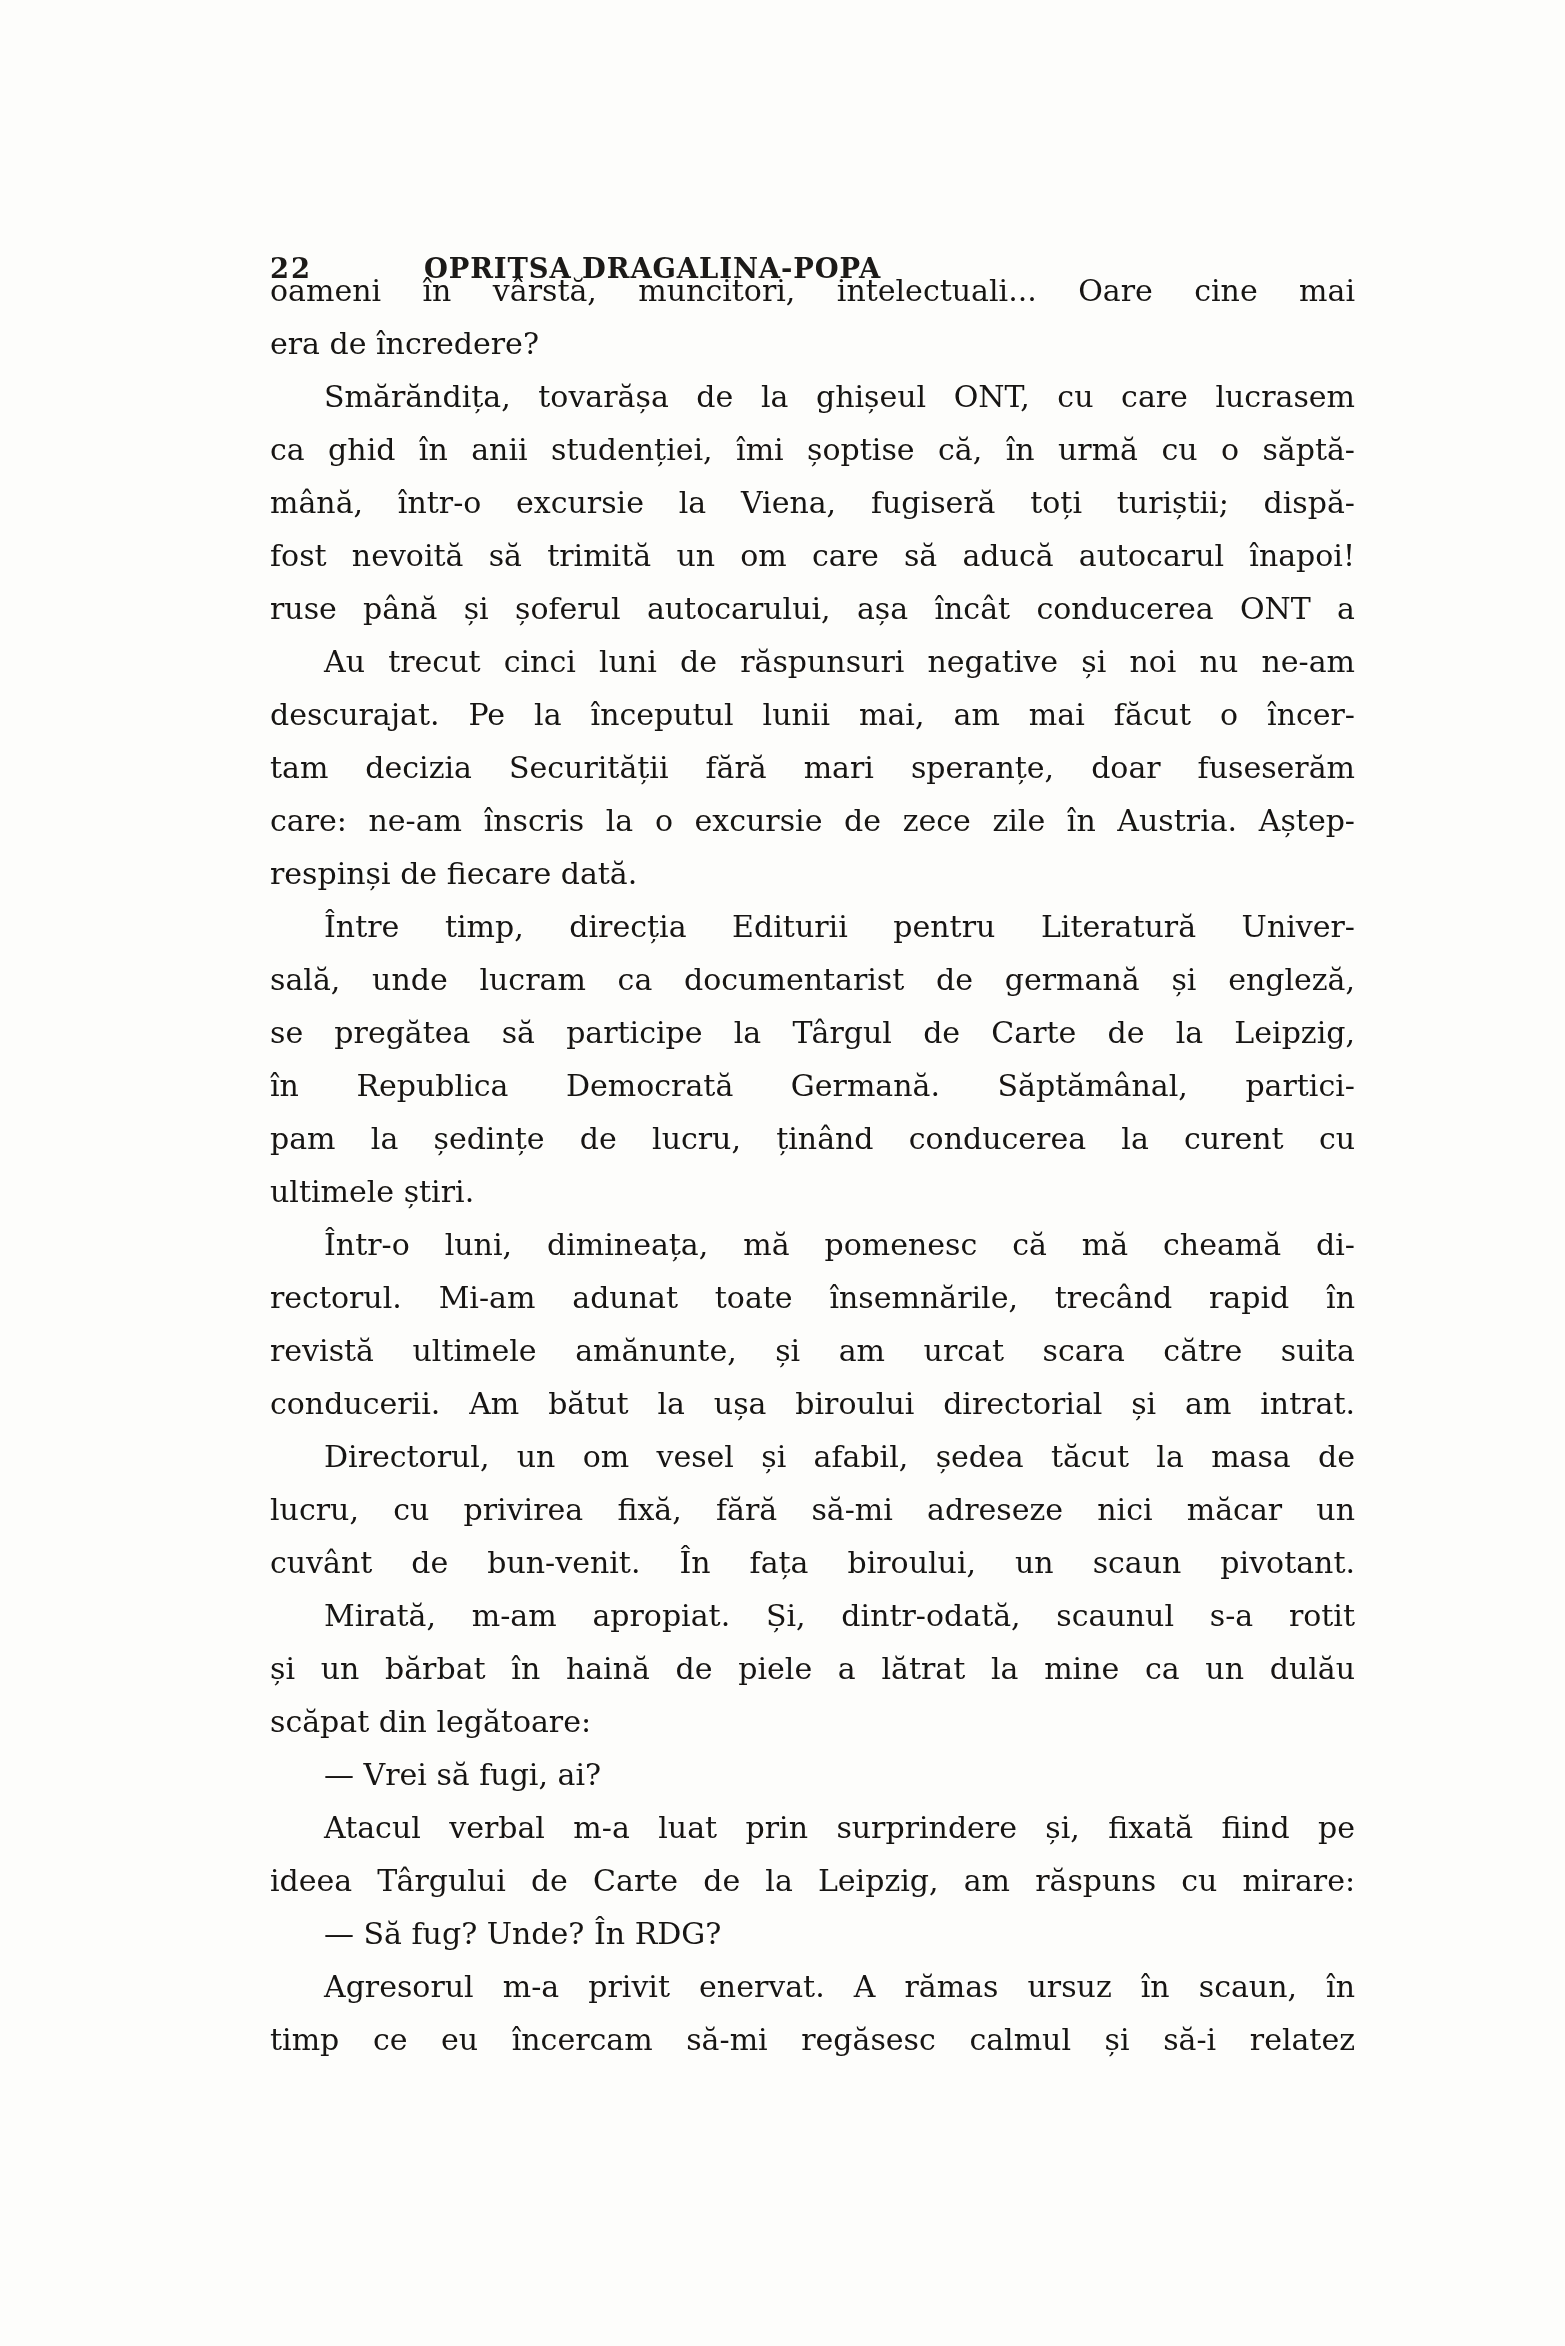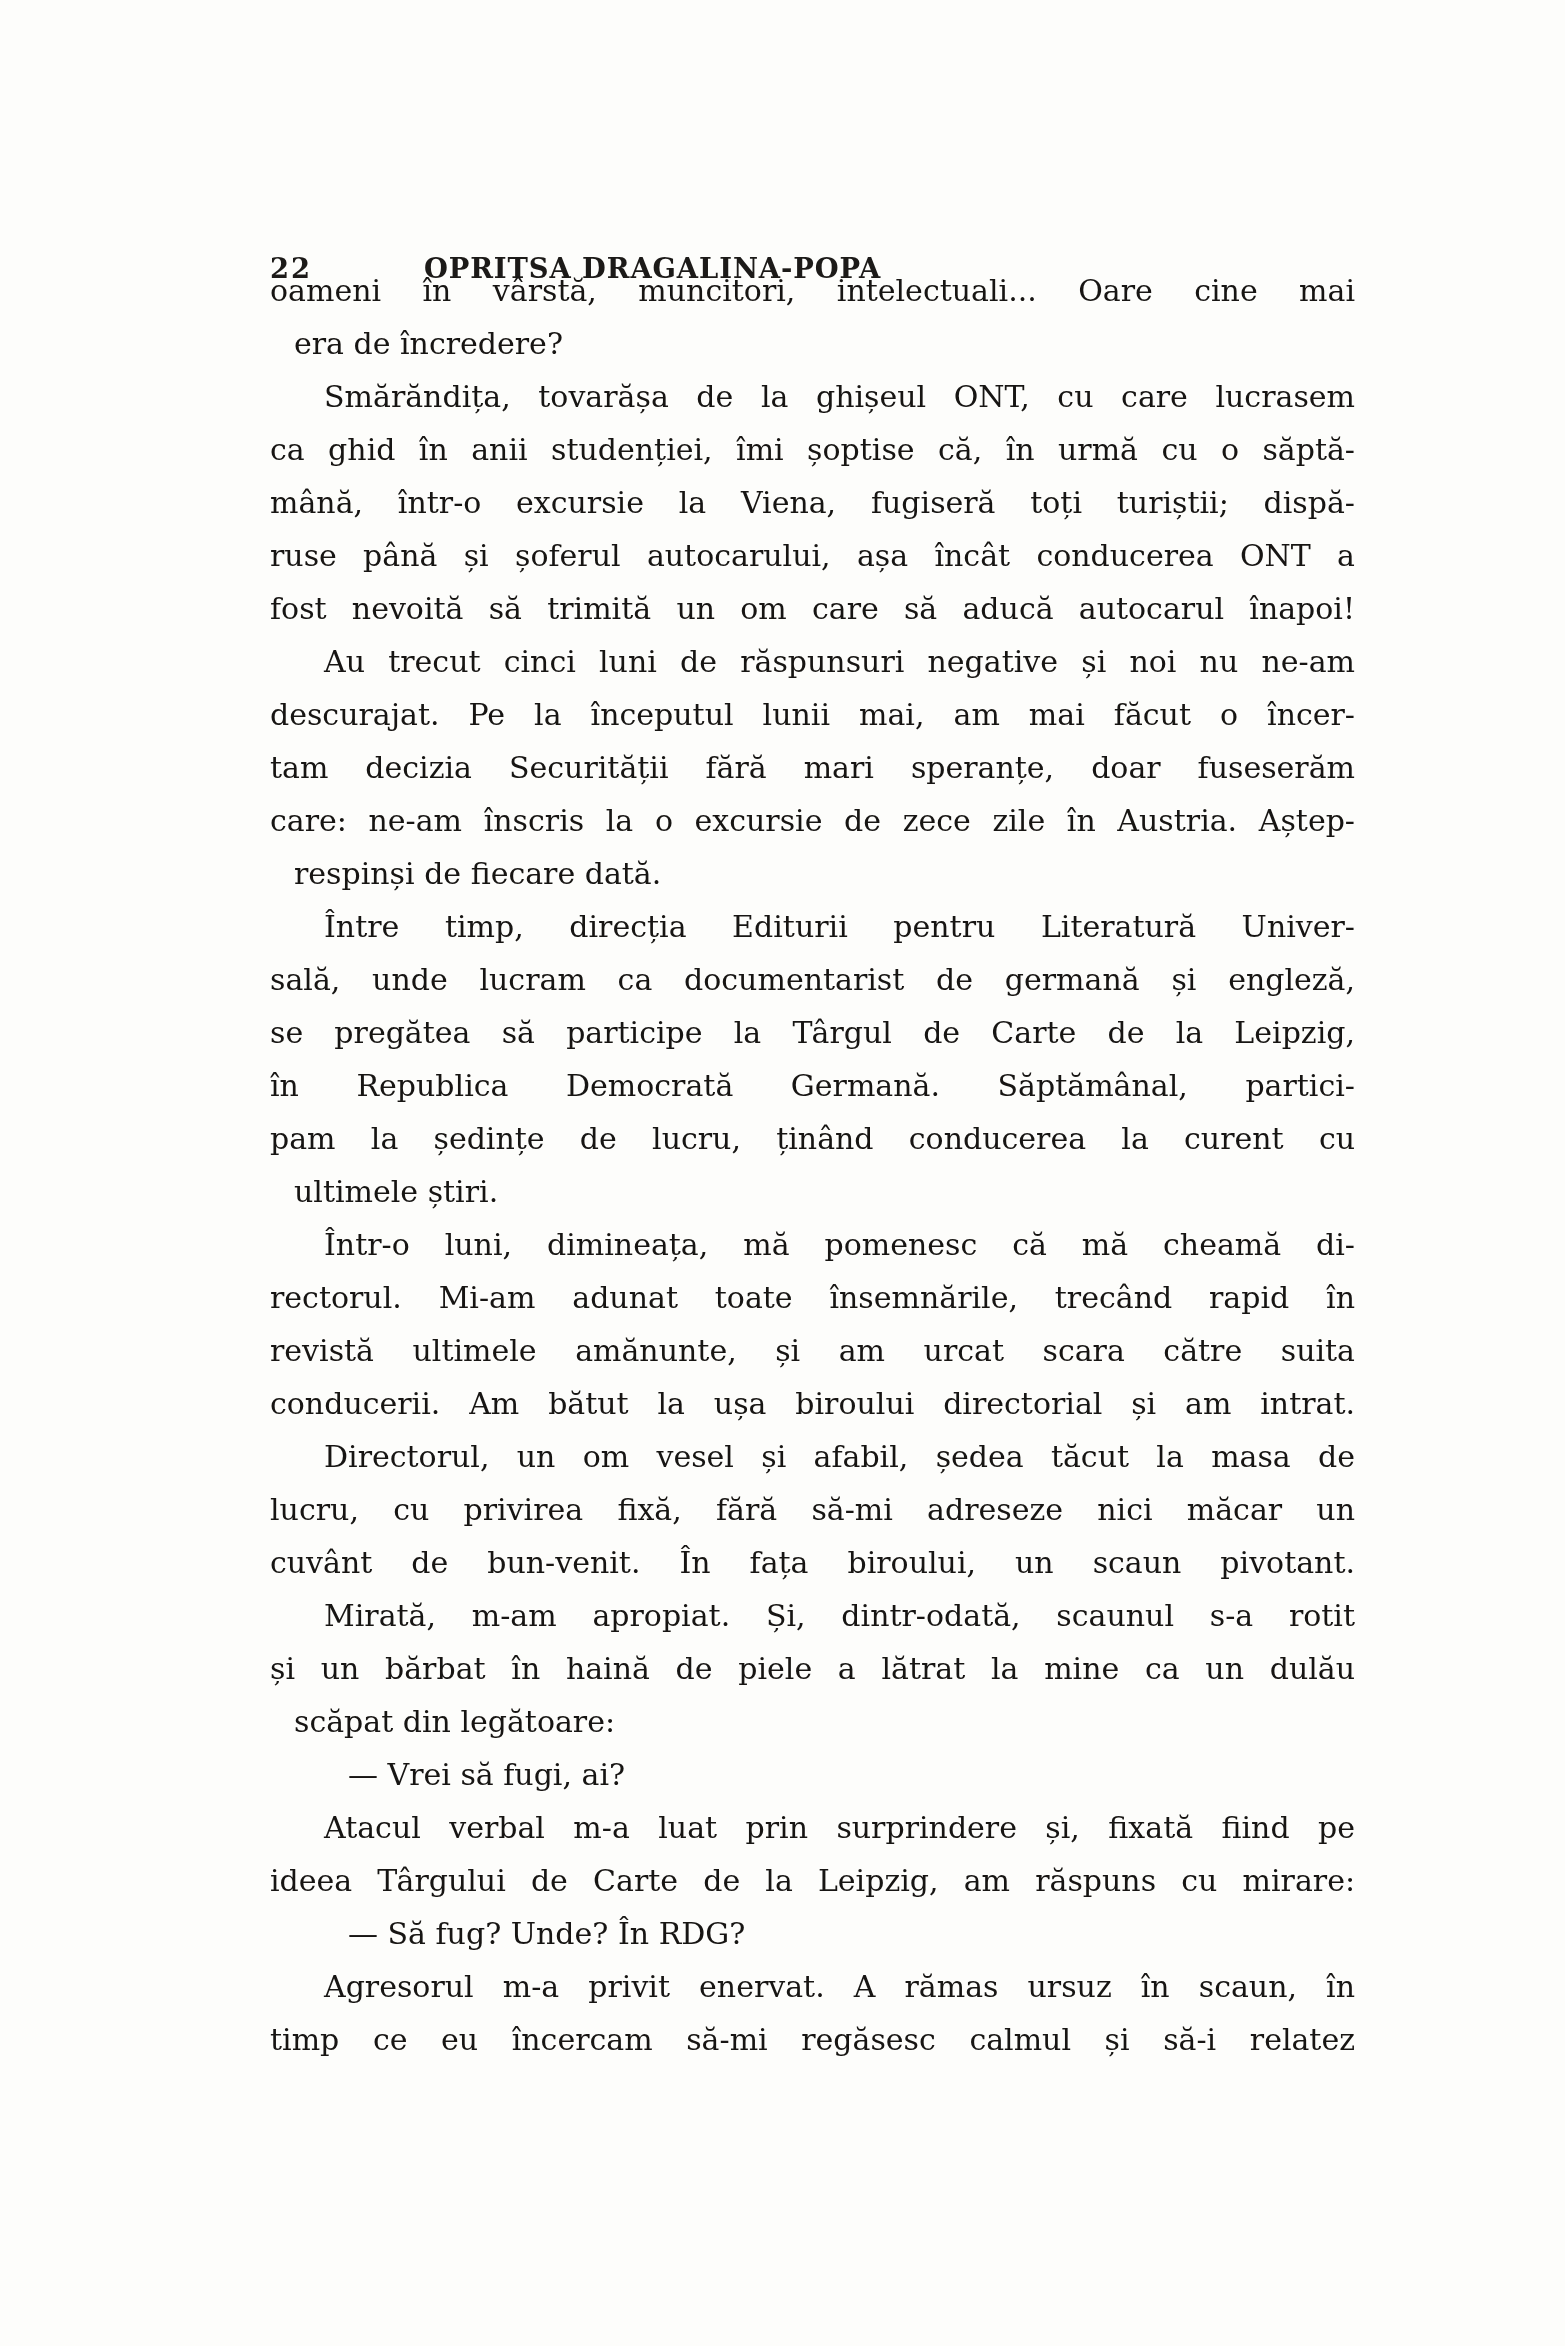--- a/index.html
+++ b/index.html
@@ -51,21 +51,20 @@
   .paragraph {
     margin: 0;
     padding: 0;
   }
   .line {
     text-align: justify;
     text-align-last: justify;
   }
   .line.lastline {
     text-align-last: left;
-    margin-left: 24px;
   }
   .line.indent {
     text-indent: 54px;
   }
 </style>
 </head>
 <body>
 
 <div class="page" style="background: rgb(253, 253, 251);">
   <header class="running-header">
@@ -74,22 +73,22 @@
   </header>
   <main class="body-text" style="color: rgb(23, 21, 19);">
       <div class="paragraph">
         <div class="line">oameni în vârstă, muncitori, intelectuali... Oare cine mai</div>
         <div class="line lastline">era de încredere?</div>
       </div>
       <div class="paragraph">
         <div class="line indent">Smărăndița, tovarășa de la ghișeul ONT, cu care lucrasem</div>
         <div class="line">ca ghid în anii studenției, îmi șoptise că, în urmă cu o săptă-</div>
         <div class="line">mână, într-o excursie la Viena, fugiseră toți turiștii; dispă-</div>
+        <div class="line">fost nevoită să trimită un om care să aducă autocarul înapoi!</div>
         <div class="line">ruse până și șoferul autocarului, așa încât conducerea ONT a</div>
-        <div class="line">fost nevoită să trimită un om care să aducă autocarul înapoi!</div>
       </div>
       <div class="paragraph">
         <div class="line indent">Au trecut cinci luni de răspunsuri negative și noi nu ne-am</div>
         <div class="line">descurajat. Pe la începutul lunii mai, am mai făcut o încer-</div>
         <div class="line">tam decizia Securității fără mari speranțe, doar fuseserăm</div>
         <div class="line">care: ne-am înscris la o excursie de zece zile în Austria. Aștep-</div>
         <div class="line lastline">respinși de fiecare dată.</div>
       </div>
       <div class="paragraph">
         <div class="line indent">Între timp, direcția Editurii pentru Literatură Univer-</div>

